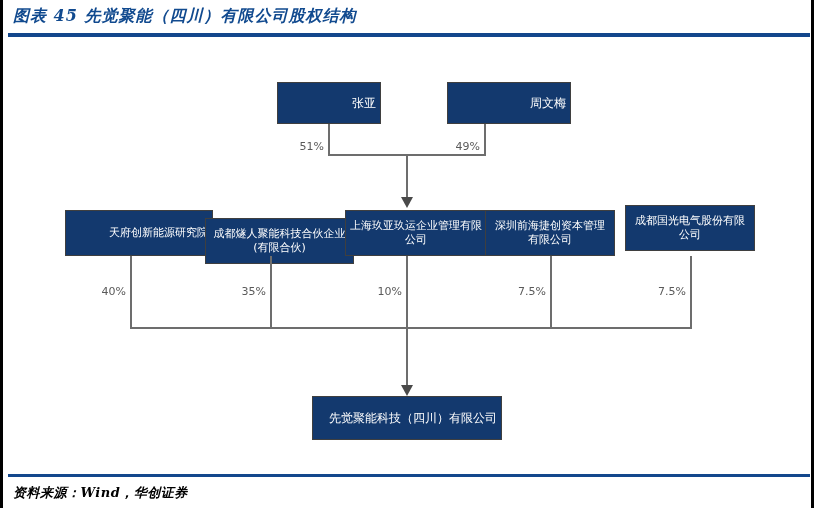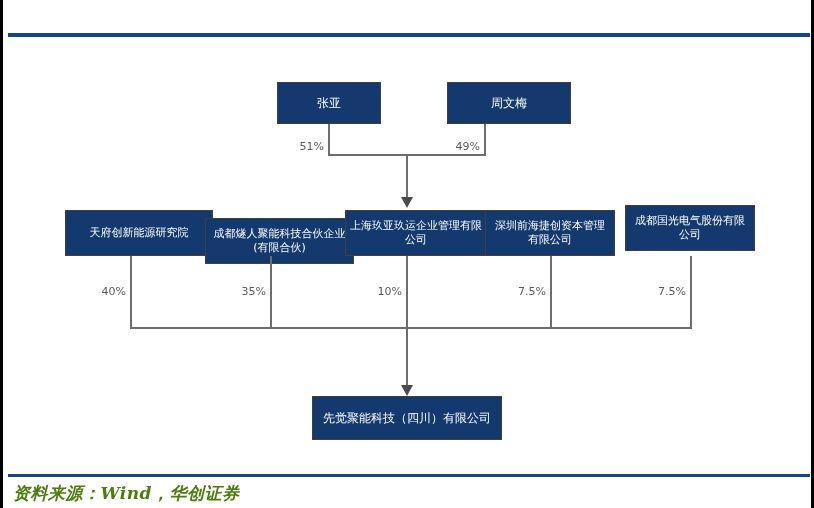--- a/index.html
+++ b/index.html
@@ -53,44 +53,44 @@
 
   
   .footer {
     position: absolute;
     left: 10px; top: 481px;
     width: 500px; height: 24px;
     display: flex; align-items: center;
   }
   .footer-text {
     font-family: "DejaVu Serif", "Liberation Serif", serif;
-    font-size: 17px;
+    font-size: 13px;
     font-weight: bold;
     font-style: italic;
-    color: #4d7c0f;
+    color: #000000;
     letter-spacing: 0.5px;
     white-space: nowrap;
   }
 
   
   .canvas {
     position: absolute;
     left: 0; top: 40px;
     width: 808px; height: 430px;
   }
 
   
   .node {
     position: absolute;
     background: #13396e;
     border: 1.5px solid #3f3f3f;
     color: #ffffff;
     display: flex;
     align-items: center;
-    justify-content: center;
+    justify-content: flex-end;
     text-align: center;
     font-size: 11.5px;
     line-height: 15px;
     padding: 2px 4px;
     font-weight: normal;
     font-family: "DejaVu Sans", "Liberation Sans", sans-serif;
   }
   .node.top  { font-size: 12px; }
   .node.mid  { font-size: 11px; line-height: 14.5px; }
   .node.root { font-size: 12px; }
@@ -120,20 +120,23 @@
     border-left: 6px solid transparent;
     border-right: 6px solid transparent;
     border-top: 11px solid #4a4a4a;
   }
 </style>
 </head>
 <body>
 
 <div id="page">
 
+  <div class="title-bar">
+    <span class="title-text">图表 45  先觉聚能（四川）有限公司股权结构</span>
+  </div>
   <div class="rule-top"></div>
 
   <div class="canvas">
 
     <div class="node top" style="left:274px; top:42px; width:104px; height:42px;">
       <span>张亚</span>
     </div>
 
     <div class="node top" style="left:444px; top:42px; width:124px; height:42px;">
       <span>周文梅</span>

